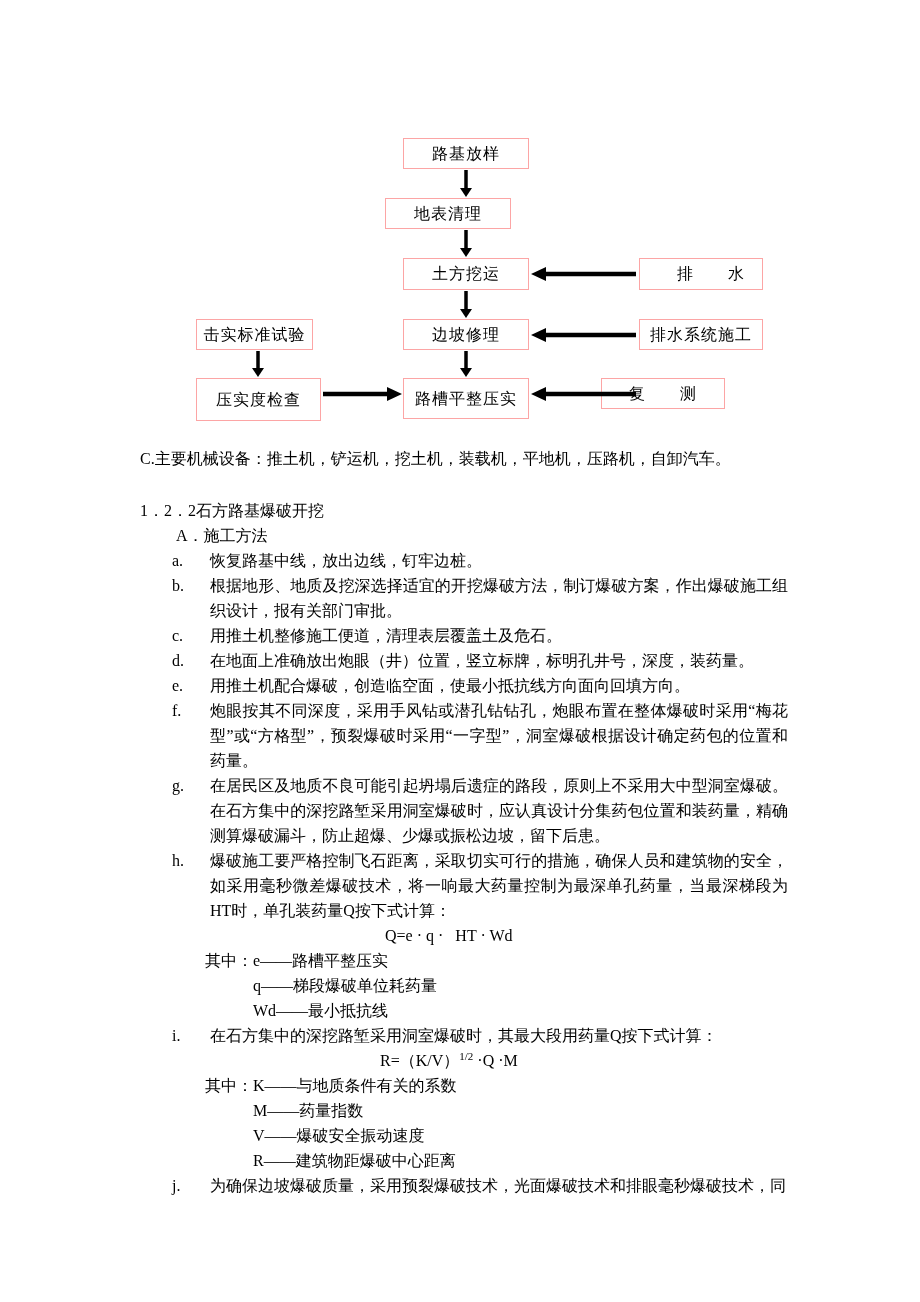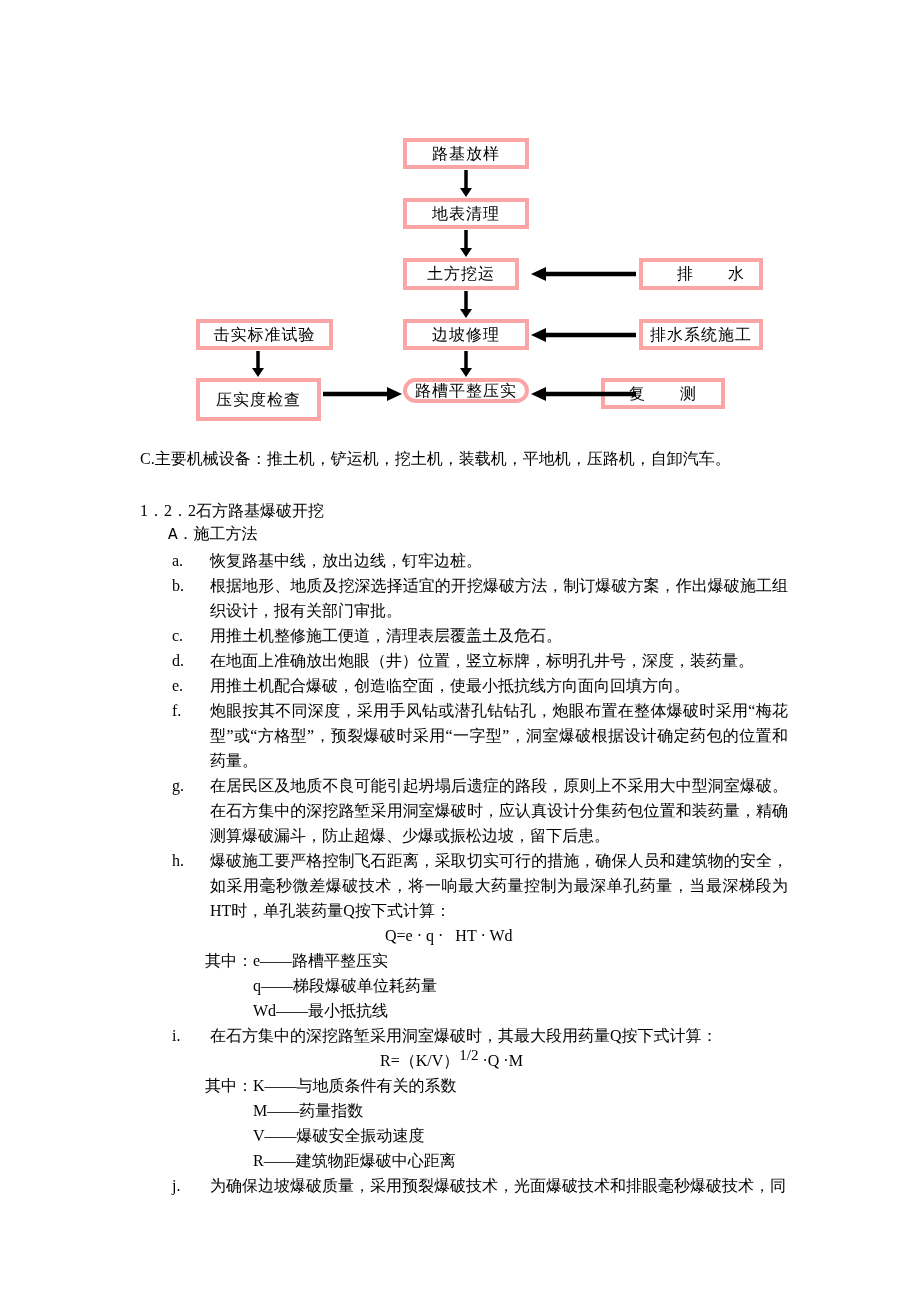--- a/index.html
+++ b/index.html
@@ -7,49 +7,49 @@
   body {
     width: 920px; height: 1302px;
     font-family: "Liberation Serif", "DejaVu Serif", serif;
     font-size: 16px; color: #000; line-height: 25px;
   }
   .page { position: relative; width: 920px; height: 1302px; overflow: hidden; background: #fff; }
 
   
   .flowchart { position: relative; width: 920px; height: 440px; }
   .fbox {
-    position: absolute; border: 4px solid #fca5a5; background: #fff;
+    position: absolute; border: 1px solid #fca5a5; background: #fff;
     display: flex; align-items: center; justify-content: center;
     font-size: 16px; letter-spacing: 1px; line-height: 1;
   }
   .c1 { left: 403px; top: 138px; width: 126px; height: 31px; }
-  .c2 { left: 403px; top: 198px; width: 126px; height: 31px; }
-  .c3 { left: 403px; top: 258px; width: 116px; height: 32px; }
+  .c2 { left: 385px; top: 198px; width: 126px; height: 31px; }
+  .c3 { left: 403px; top: 258px; width: 126px; height: 32px; }
   .c4 { left: 403px; top: 319px; width: 126px; height: 31px; }
-  .c5 { left: 403px; top: 378px; width: 126px; height: 25px; border-radius: 13px; }
-  .l1 { left: 196px; top: 319px; width: 137px; height: 31px; }
+  .c5 { left: 403px; top: 378px; width: 126px; height: 41px; }
+  .l1 { left: 196px; top: 319px; width: 117px; height: 31px; }
   .l2 { left: 196px; top: 378px; width: 125px; height: 43px; }
   .r1 { left: 639px; top: 258px; width: 124px; height: 32px; padding-left: 20px; }
   .r2 { left: 639px; top: 319px; width: 124px; height: 31px; font-family: Liberation Serif, serif; }
   .r3 { left: 601px; top: 378px; width: 124px; height: 31px; }
   .arrows { position: absolute; left: 0; top: 0; width: 920px; height: 440px; }
 
   
   .text-area { padding: 0 108px 0 140px; }
   .line-c { margin-top: 6px; }
   .section { margin-top: 27px; }
-  .method { margin-left: 28px; font-family: Liberation Mono, monospace; }
+  .method { margin-left: 36px; }
   .list-item { display: flex; margin-left: 32px; }
   .list-item .lbl { flex: 0 0 38px; width: 38px; }
   .list-item .txt { width: 578px; text-align: justify; }
   .formula { white-space: pre; margin-left: 245px; }
   .formula-r { white-space: pre; margin-left: 240px; }
   .note-first { margin-left: 65px; }
   .note-sub { margin-left: 113px; }
-  sup { font-size: 15px; line-height: 0; vertical-align: super; }
+  sup { font-size: 11px; line-height: 0; vertical-align: super; }
 </style>
 </head>
 <body>
 
 <div class="page">
 
   <div class="flowchart">
     <div class="fbox c1">路基放样</div>
     <div class="fbox c2">地表清理</div>
     <div class="fbox c3">土方挖运</div>

